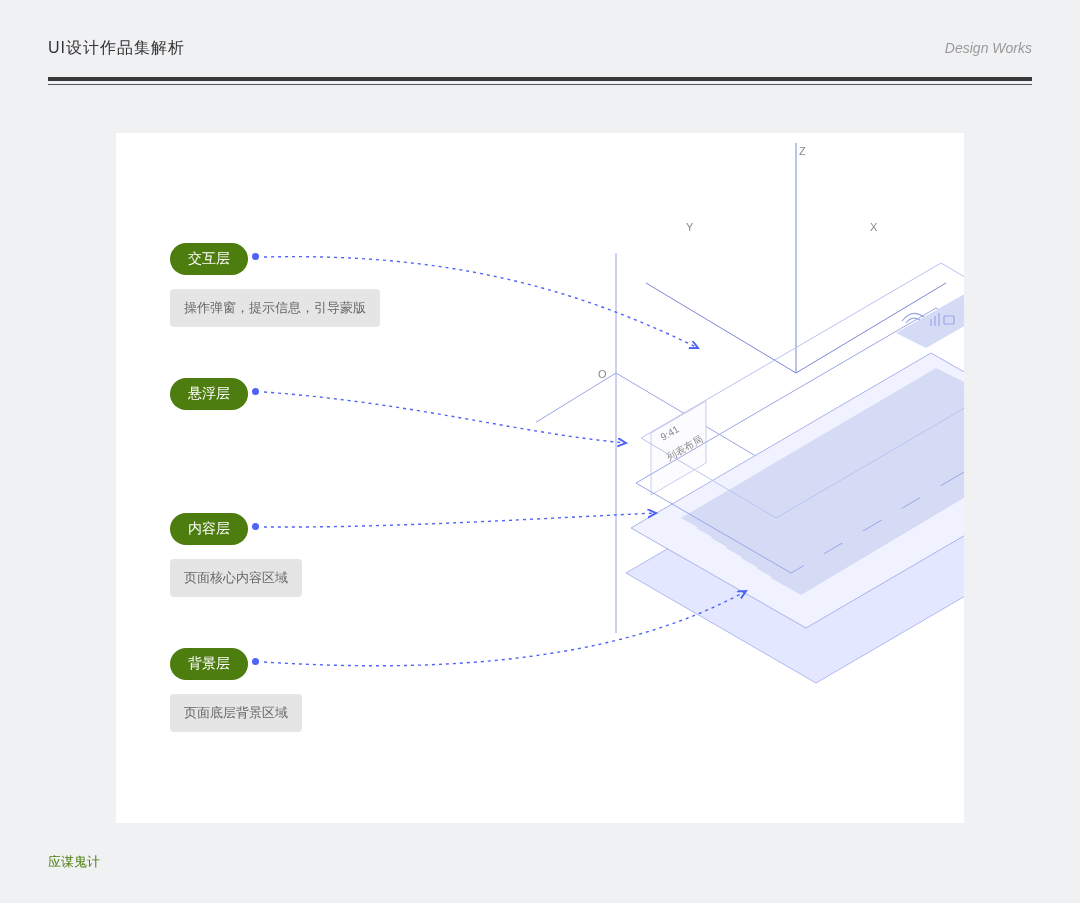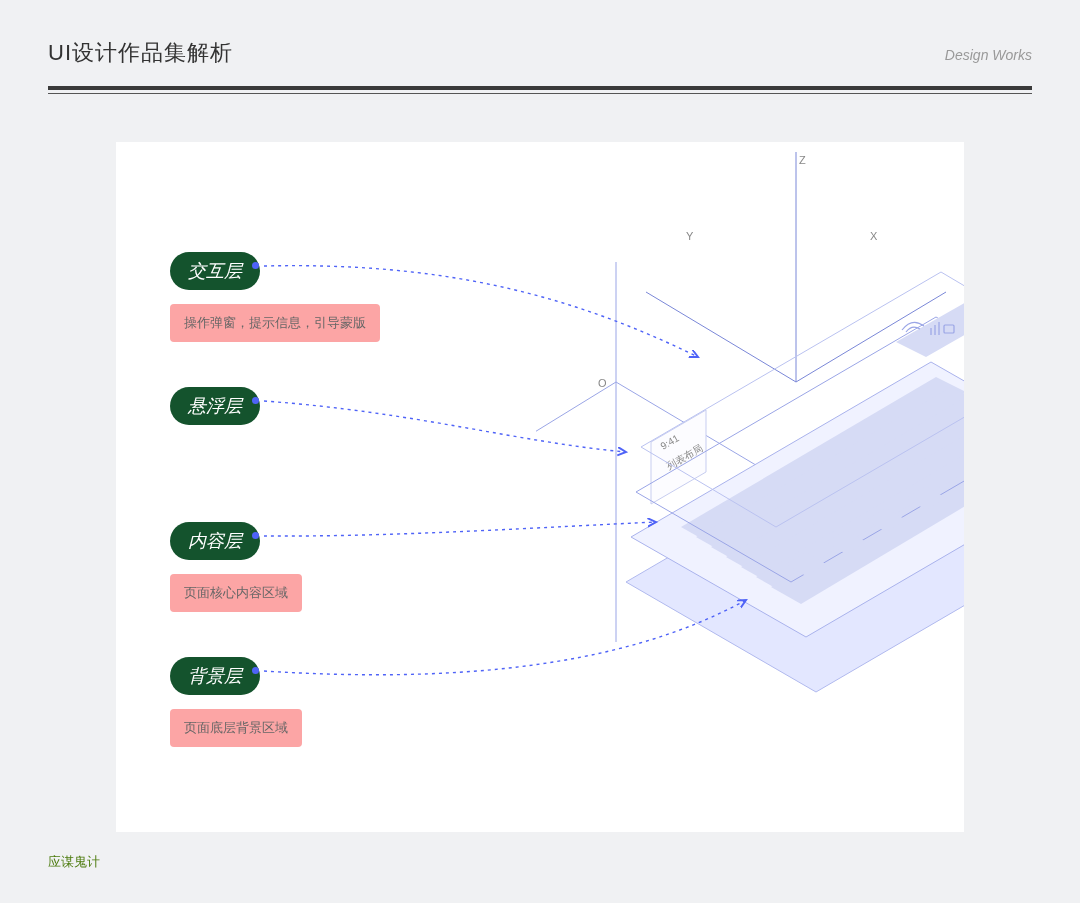--- a/index.html
+++ b/index.html
@@ -11,21 +11,21 @@
   position: relative;
   overflow: hidden;
 }
 .header {
   padding: 38px 48px 0 48px;
   display: flex;
   justify-content: space-between;
   align-items: baseline;
 }
 .page-title {
-  font-size: 22px;
+  font-size: 16px;
   color: #333;
   font-weight: 400;
   letter-spacing: 1px;
 }
 .subtitle {
   font-size: 14px;
   color: #999;
   font-style: italic;
 }
 .divider-thick {
@@ -53,31 +53,30 @@
   color: #4d7c0f;
 }
 
 .layer-group {
   position: absolute;
   left: 54px;
 }
 .layer-pill {
   display: inline-flex;
   align-items: center;
-  background: #14532d;
+  background: #4d7c0f;
   color: #fff;
-  font-size: 18px;
+  font-size: 14px;
   padding: 7px 18px;
   border-radius: 20px;
-  font-style: italic;
 }
 .layer-desc {
   margin-top: 14px;
   display: inline-block;
-  background: #fca5a5;
+  background: #e5e5e5;
   color: #666;
   font-size: 13px;
   padding: 10px 14px;
   border-radius: 4px;
 }
 .dot {
   width: 7px;
   height: 7px;
   border-radius: 50%;
   background: #4f63f7;

